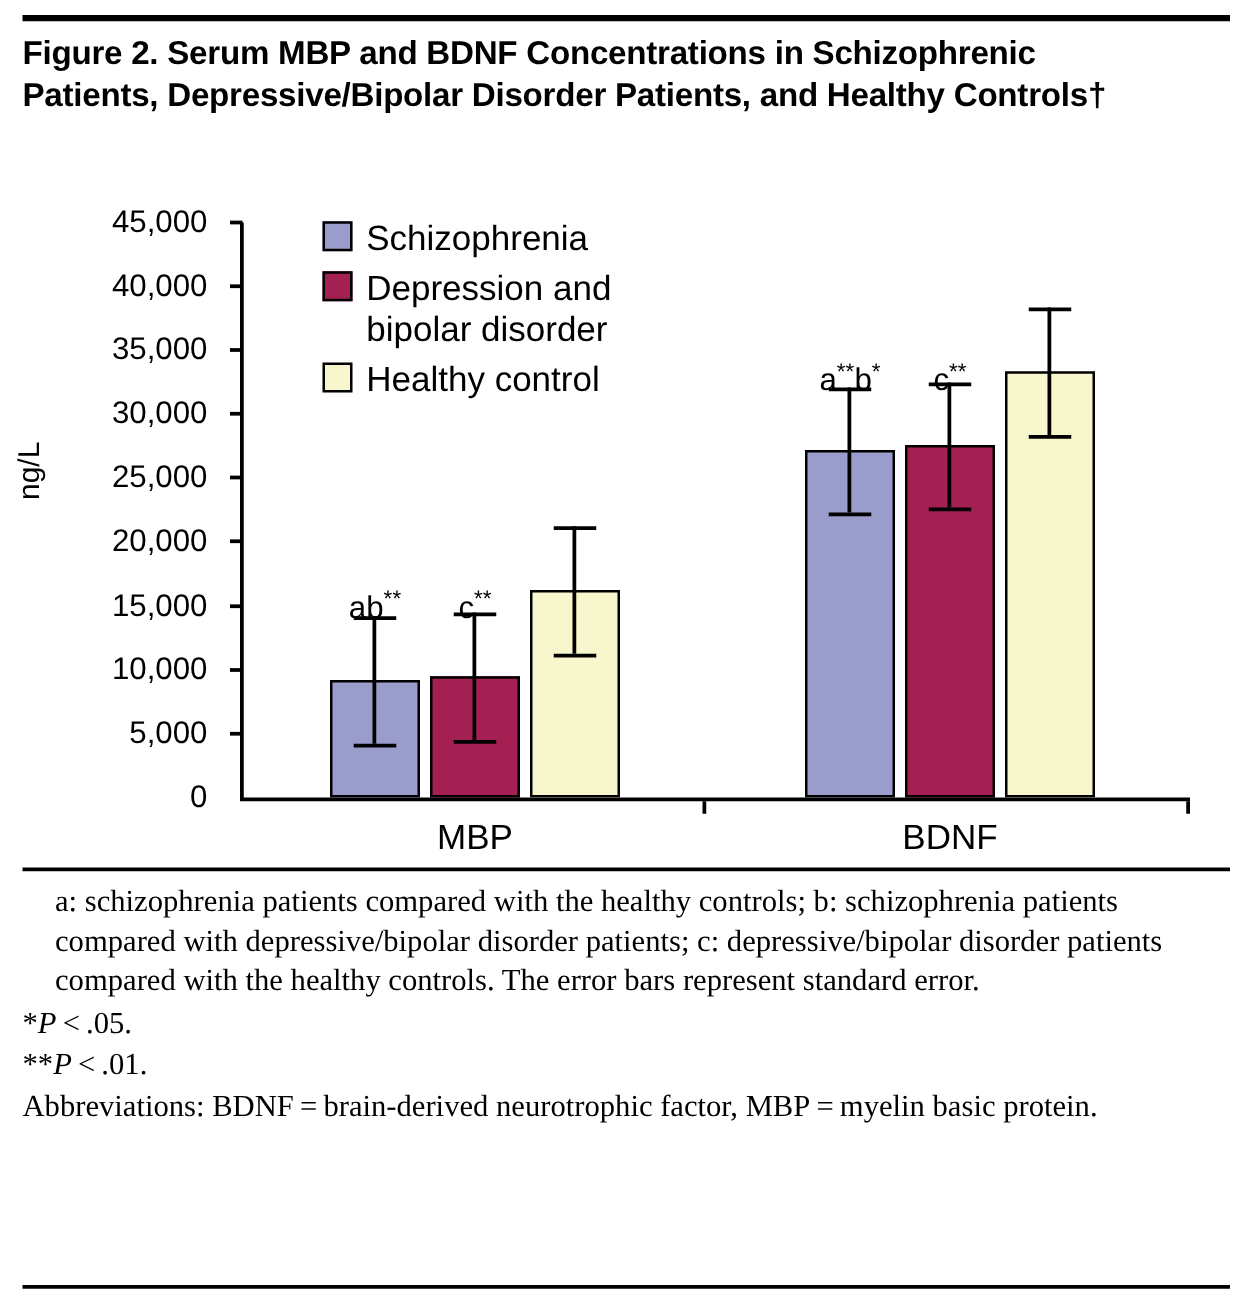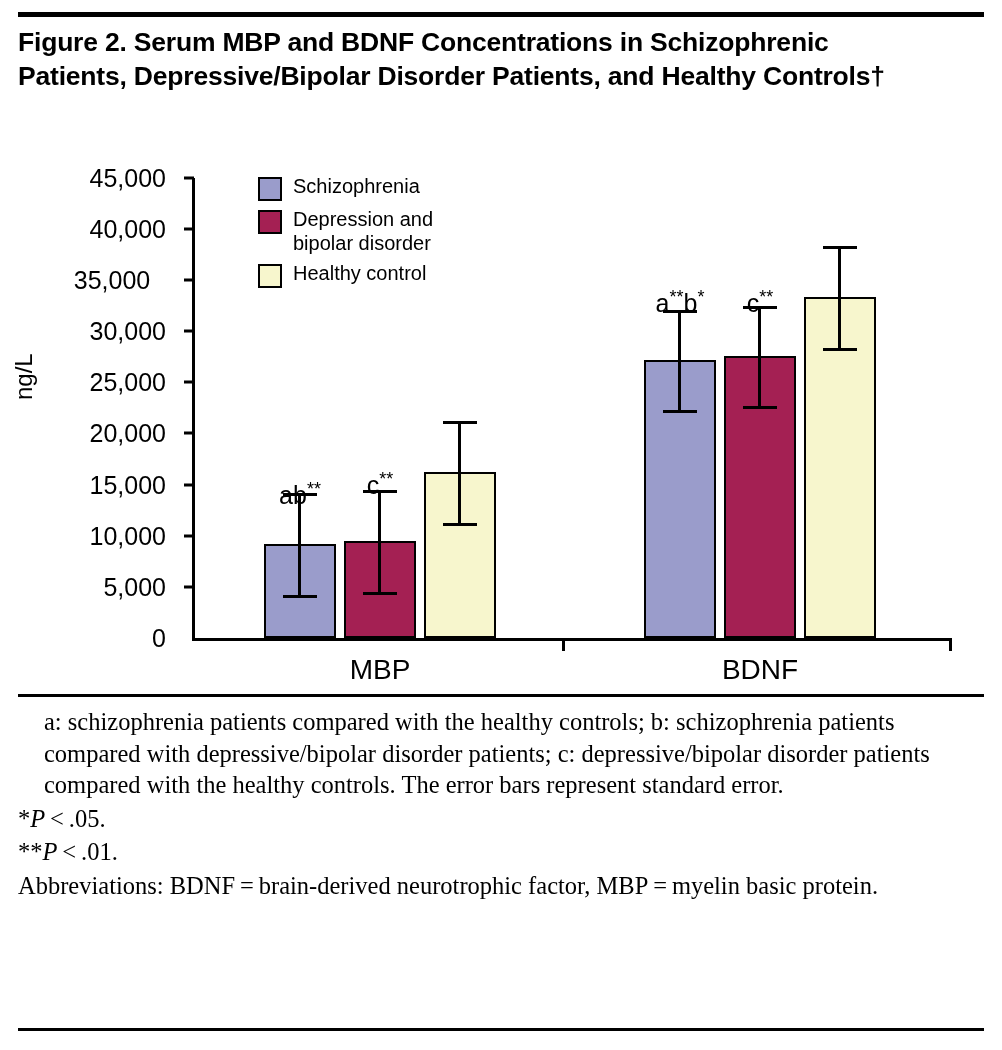--- a/index.html
+++ b/index.html
@@ -144,21 +144,21 @@
   .legend-swatch {
     width: 24px;
     height: 24px;
     border: 2px solid #000;
     box-sizing: border-box;
     margin-right: 11px;
     margin-top: 3px;
     flex: none;
   }
   .legend-text {
-    font-size: 20px;
+    font-size: 28px;
     line-height: 1.2;
     max-width: 230px;
   }
 
   
   #notes {
     position: absolute;
     left: 18px;
     top: 706px;
     width: 952px;
@@ -183,21 +183,21 @@
 
   <div id="chart">
 
     <div id="yaxis-line"></div>
     <div id="xaxis-line"></div>
 
     <div id="ylabel">ng/L</div>
 
     <div class="ytick-label" style="top:18px;  left:40px;">45,000</div>
     <div class="ytick-label" style="top:69px;  left:40px;">40,000</div>
-    <div class="ytick-label" style="top:120px; left:40px;text-align:center;">35,000</div>
+    <div class="ytick-label" style="top:120px; left:40px;">35,000</div>
     <div class="ytick-label" style="top:171px; left:40px;">30,000</div>
     <div class="ytick-label" style="top:222px; left:40px;">25,000</div>
     <div class="ytick-label" style="top:273px; left:40px;">20,000</div>
     <div class="ytick-label" style="top:325px; left:40px;">15,000</div>
     <div class="ytick-label" style="top:376px; left:40px;">10,000</div>
     <div class="ytick-label" style="top:427px; left:40px;">5,000</div>
     <div class="ytick-label" style="top:478px; left:40px;">0</div>
 
     <div class="ytick-mark" style="top:18px;  left:166px;"></div>
     <div class="ytick-mark" style="top:69px;  left:166px;"></div>
@@ -221,21 +221,21 @@
       <div class="legend-row">
         <span class="legend-swatch" style="background:#f7f6cd;"></span>
         <span class="legend-text">Healthy control</span>
       </div>
     </div>
 
     <div class="bar" style="left:246px; top:384px; width:72px; height:94px; background:#9a9ccb;"></div>
     <div class="errbar" style="left:280px; top:333px; height:102px;"></div>
     <div class="errcap" style="left:265px; top:333px;"></div>
     <div class="errcap" style="left:265px; top:435px;"></div>
-    <div class="sig" style="left:282px; top:299px;text-align:right;">ab<sup>**</sup></div>
+    <div class="sig" style="left:282px; top:289px;text-align:right;">ab<sup>**</sup></div>
 
     <div class="bar" style="left:326px; top:381px; width:72px; height:97px; background:#a42053;"></div>
     <div class="errbar" style="left:360px; top:330px; height:102px;"></div>
     <div class="errcap" style="left:345px; top:330px;"></div>
     <div class="errcap" style="left:345px; top:432px;"></div>
     <div class="sig" style="left:362px; top:289px;">c<sup>**</sup></div>
 
     <div class="bar" style="left:406px; top:312px; width:72px; height:166px; background:#f7f6cd;"></div>
     <div class="errbar" style="left:440px; top:261px; height:102px;"></div>
     <div class="errcap" style="left:425px; top:261px;"></div>

